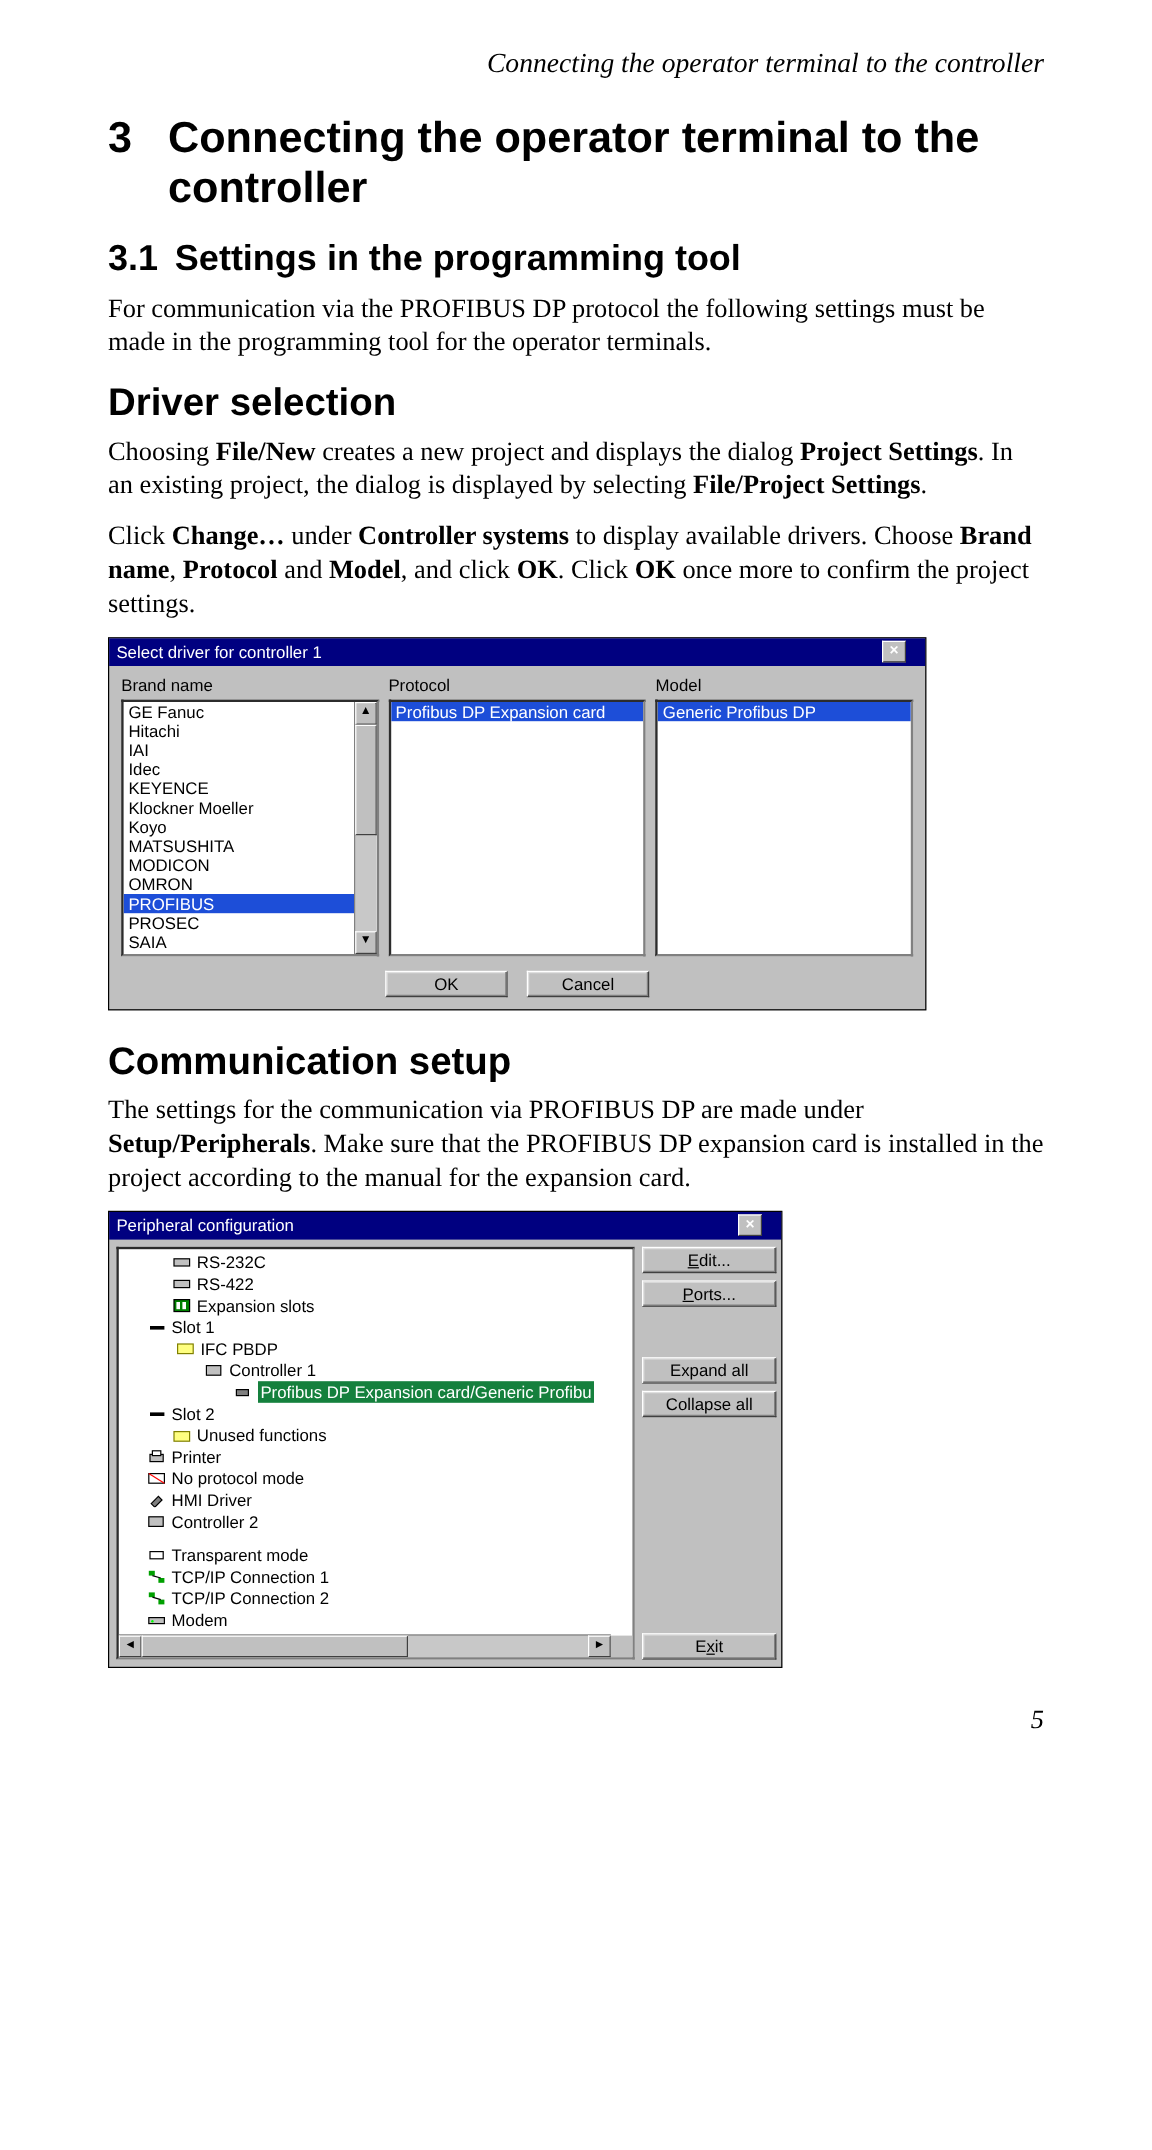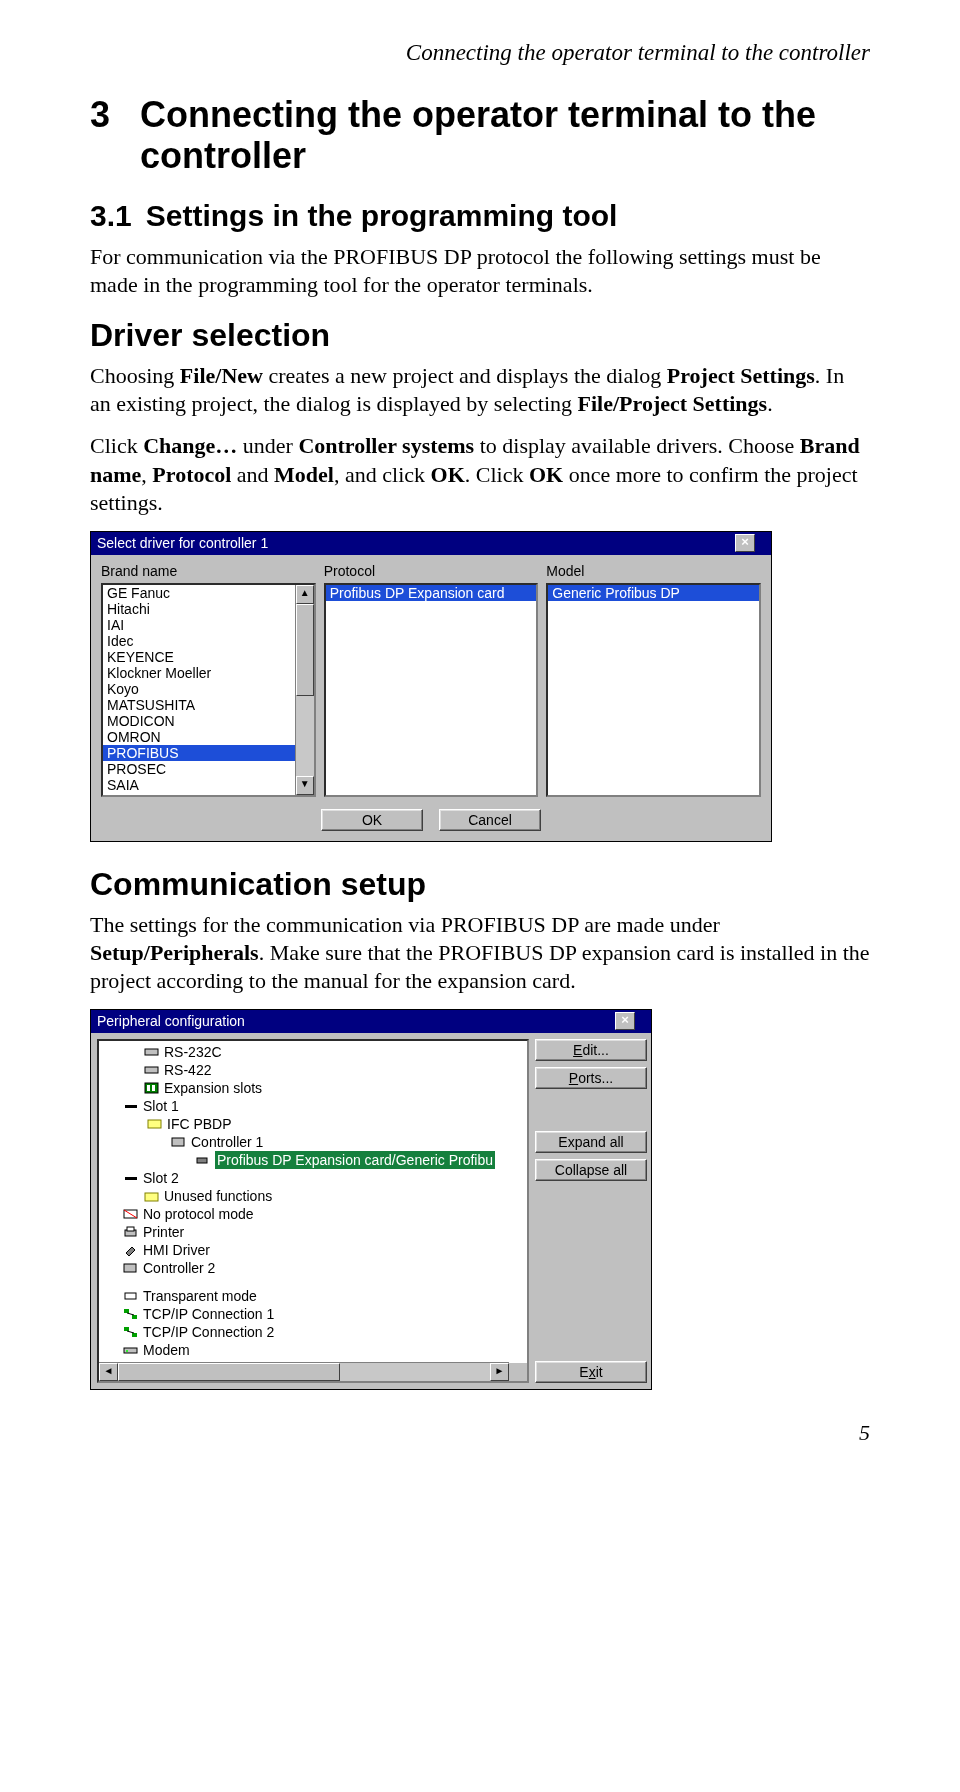--- a/index.html
+++ b/index.html
@@ -413,34 +413,34 @@
               <span class="ticon">
                 <svg width="16" height="12">
                   <rect x="1" y="3" width="13" height="8" fill="#ffff80" stroke="#808000"></rect>
                 </svg>
               </span>
               <span>Unused functions</span>
             </div>
           <div class="tree-row ind1">
               <span class="ticon">
                 <svg width="16" height="12">
+                  <rect x="2" y="4" width="11" height="6" fill="#c0c0c0" stroke="#000"></rect>
+                  <rect x="4" y="1" width="7" height="4" fill="#fff" stroke="#000"></rect>
+                </svg>
+              </span>
+              <span>Printer</span>
+            </div>
+          <div class="tree-row ind1">
+              <span class="ticon">
+                <svg width="16" height="12">
                   <rect x="1" y="2" width="13" height="8" fill="#fff" stroke="#000"></rect>
                   <line x1="1" y1="2" x2="14" y2="10" stroke="#f00"></line>
                 </svg>
               </span>
               <span>No protocol mode</span>
-            </div>
-          <div class="tree-row ind1">
-              <span class="ticon">
-                <svg width="16" height="12">
-                  <rect x="2" y="4" width="11" height="6" fill="#c0c0c0" stroke="#000"></rect>
-                  <rect x="4" y="1" width="7" height="4" fill="#fff" stroke="#000"></rect>
-                </svg>
-              </span>
-              <span>Printer</span>
             </div>
           <div class="tree-row ind1">
               <span class="ticon">
                 <svg width="16" height="12">
                   <path d="M3 9 L9 3 L12 6 L6 12 Z" fill="#808080" stroke="#000"></path>
                 </svg>
               </span>
               <span>HMI Driver</span>
             </div>
           <div class="tree-row ind1">

